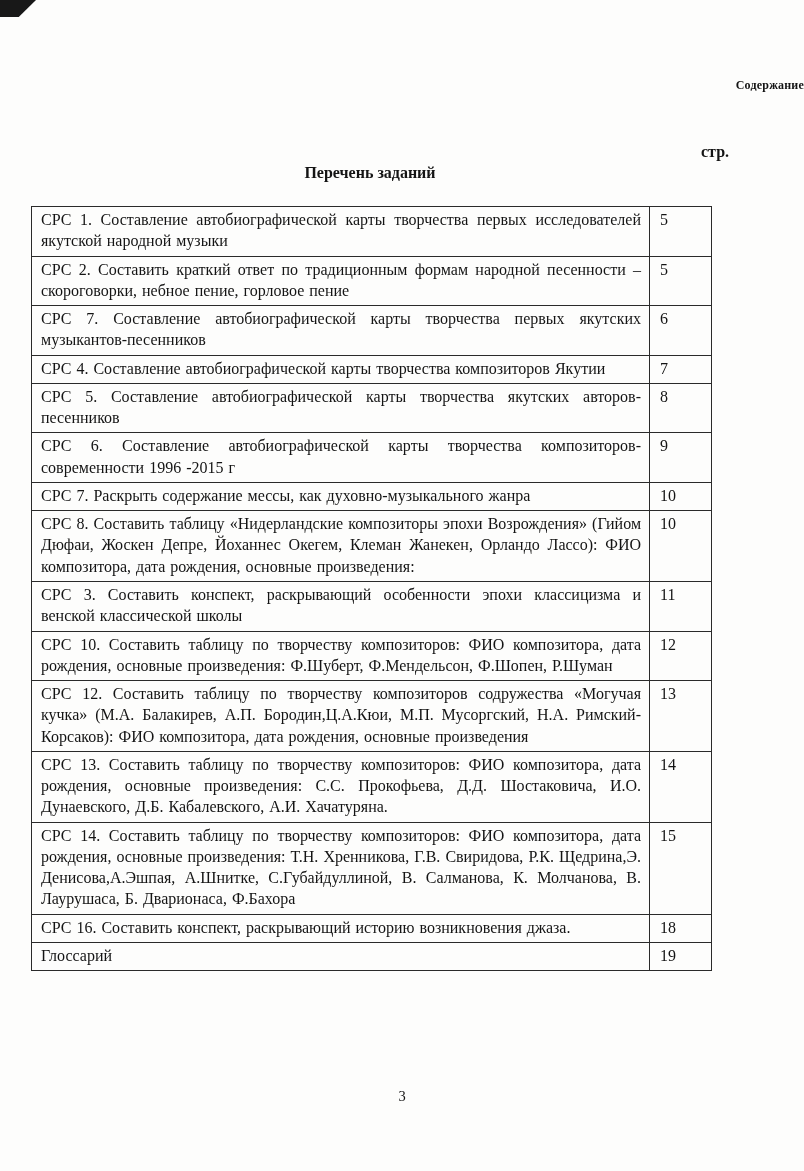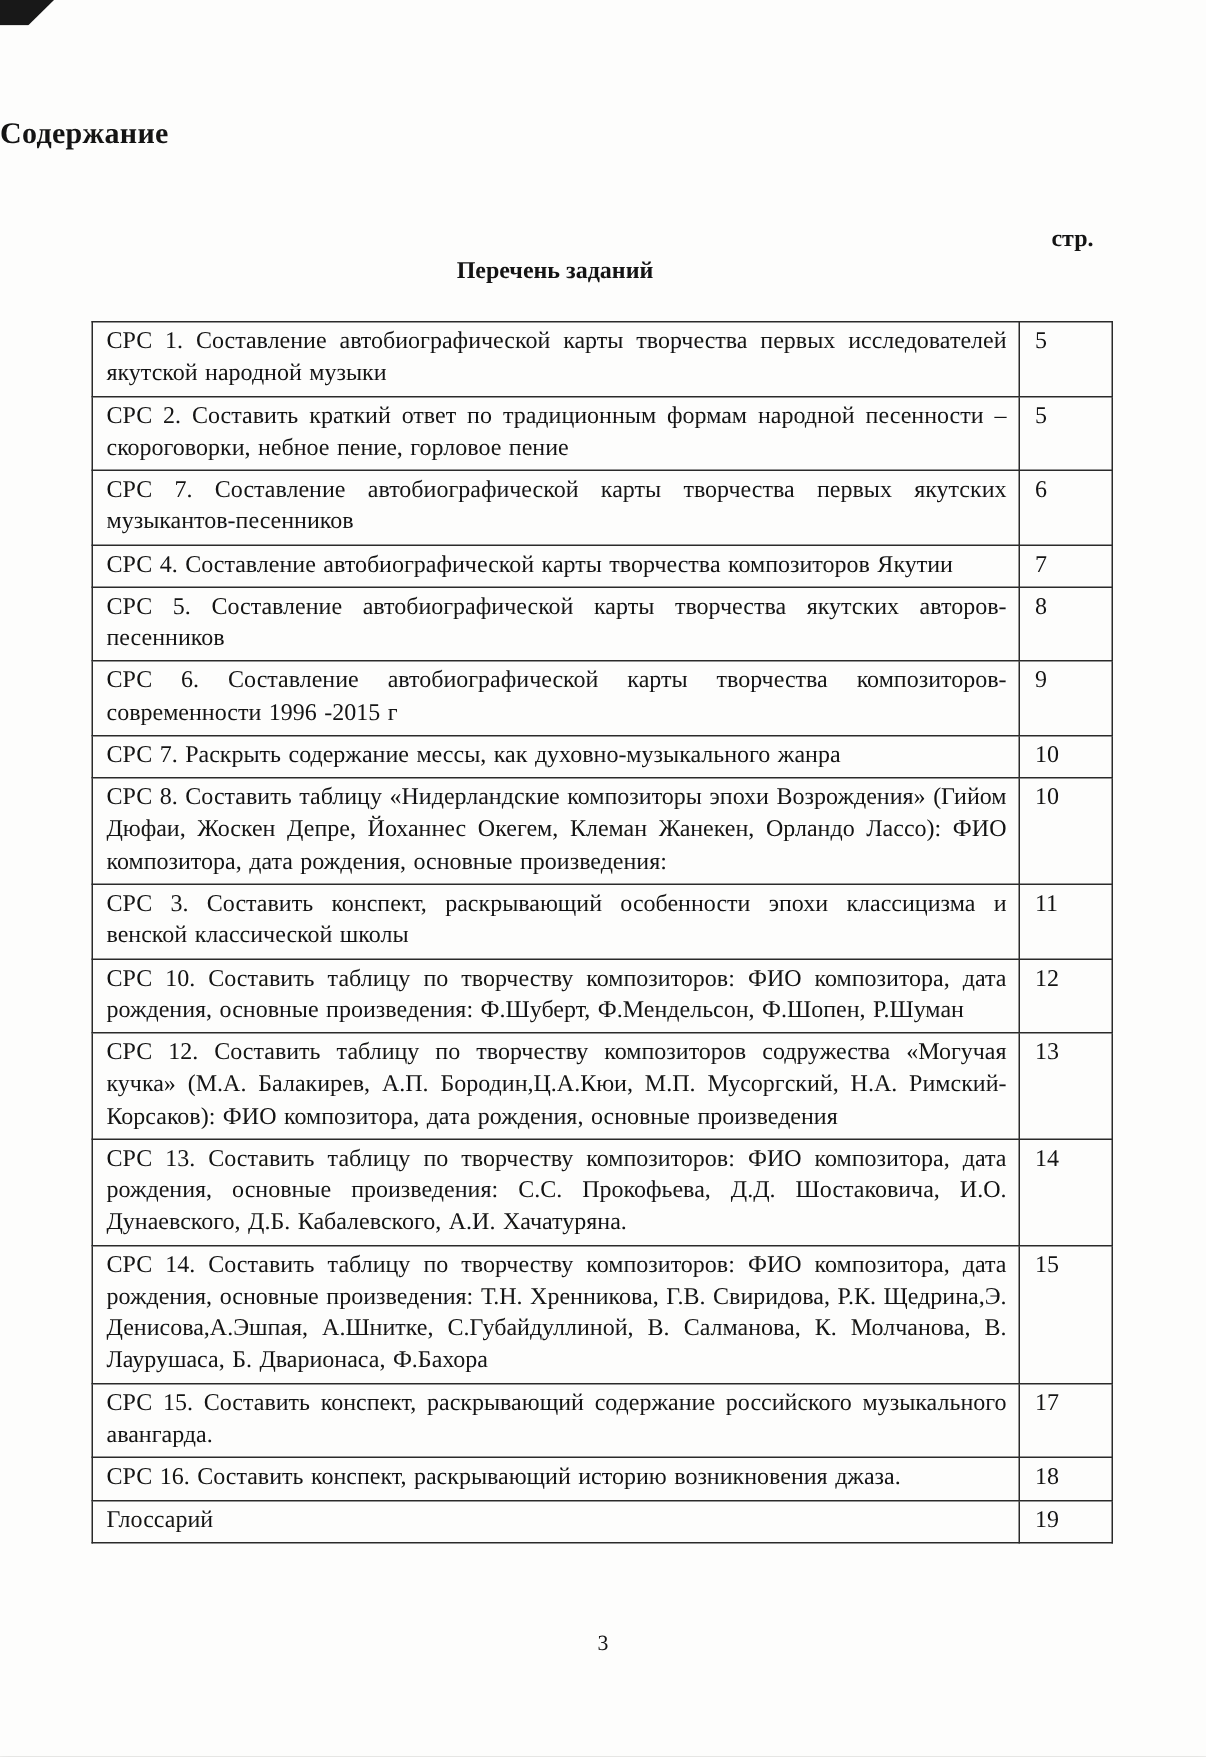--- a/index.html
+++ b/index.html
@@ -22,23 +22,23 @@
     position: absolute;
     top: 0;
     left: 0;
     width: 36px;
     height: 17px;
     background: #181818;
     clip-path: polygon(0 0, 100% 0, 52% 100%, 0 100%);
   }
   .doc-title {
     padding-top: 78px;
-    text-align: left;
+    text-align: right;
     font-weight: bold;
-    font-size: 20px;
+    font-size: 12px;
     letter-spacing: 0.2px;
   }
   .list-header-row {
     display: flex;
     width: 680px;
     margin: 50px 0 0 61px;
     font-weight: bold;
     font-size: 16px;
   }
   .list-header-row .left-col {
@@ -49,21 +49,21 @@
   .list-header-row .right-col {
     width: 62px;
     padding-left: 10px;
     box-sizing: border-box;
     text-align: center;
   }
   table.toc {
     border-collapse: collapse;
     table-layout: fixed;
     width: 680px;
-    margin: 24px 0 0 61px;
+    margin: 24px 0 0 31px;
     border: 1.5px solid #1f1f1f;
   }
   table.toc td {
     border: 1px solid #2a2a2a;
     font-size: 16px;
     line-height: 1.33;
     vertical-align: top;
   }
   td.task {
     width: 618px;
@@ -150,24 +150,20 @@
       </tr>
       <tr>
         <td class="task">СРС 13. Составить таблицу по творчеству композиторов: ФИО композитора, дата рождения, основные произведения: С.С. Прокофьева, Д.Д. Шостаковича, И.О. Дунаевского, Д.Б. Кабалевского, А.И. Хачатуряна.</td>
         <td class="pg">14</td>
       </tr>
       <tr>
         <td class="task">СРС 14. Составить таблицу по творчеству композиторов: ФИО композитора, дата рождения, основные произведения: Т.Н. Хренникова, Г.В. Свиридова, Р.К. Щедрина,Э. Денисова,А.Эшпая, А.Шнитке, С.Губайдуллиной, В. Салманова, К. Молчанова, В. Лаурушаса, Б. Дварионаса, Ф.Бахора</td>
         <td class="pg">15</td>
       </tr>
       <tr>
-        <td class="task">СРС 15. Составить конспект, раскрывающий  содержание российского музыкального авангарда.</td>
-        <td class="pg">17</td>
-      </tr>
-      <tr>
         <td class="task">СРС 16. Составить конспект, раскрывающий  историю возникновения джаза.</td>
         <td class="pg">18</td>
       </tr>
       <tr>
         <td class="task">Глоссарий</td>
         <td class="pg">19</td>
       </tr>
     </tbody>
   </table>
 

